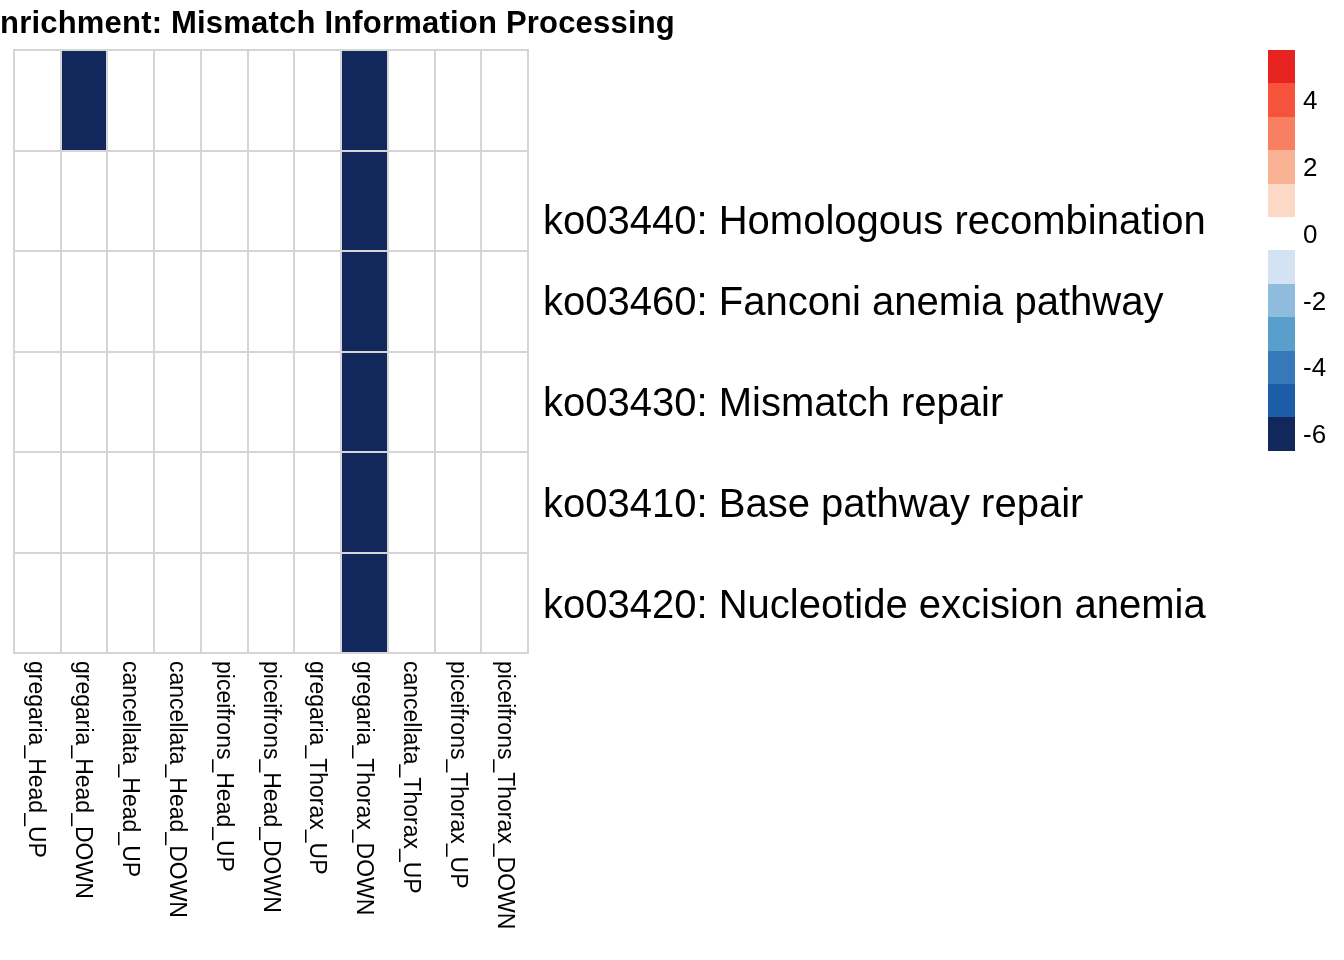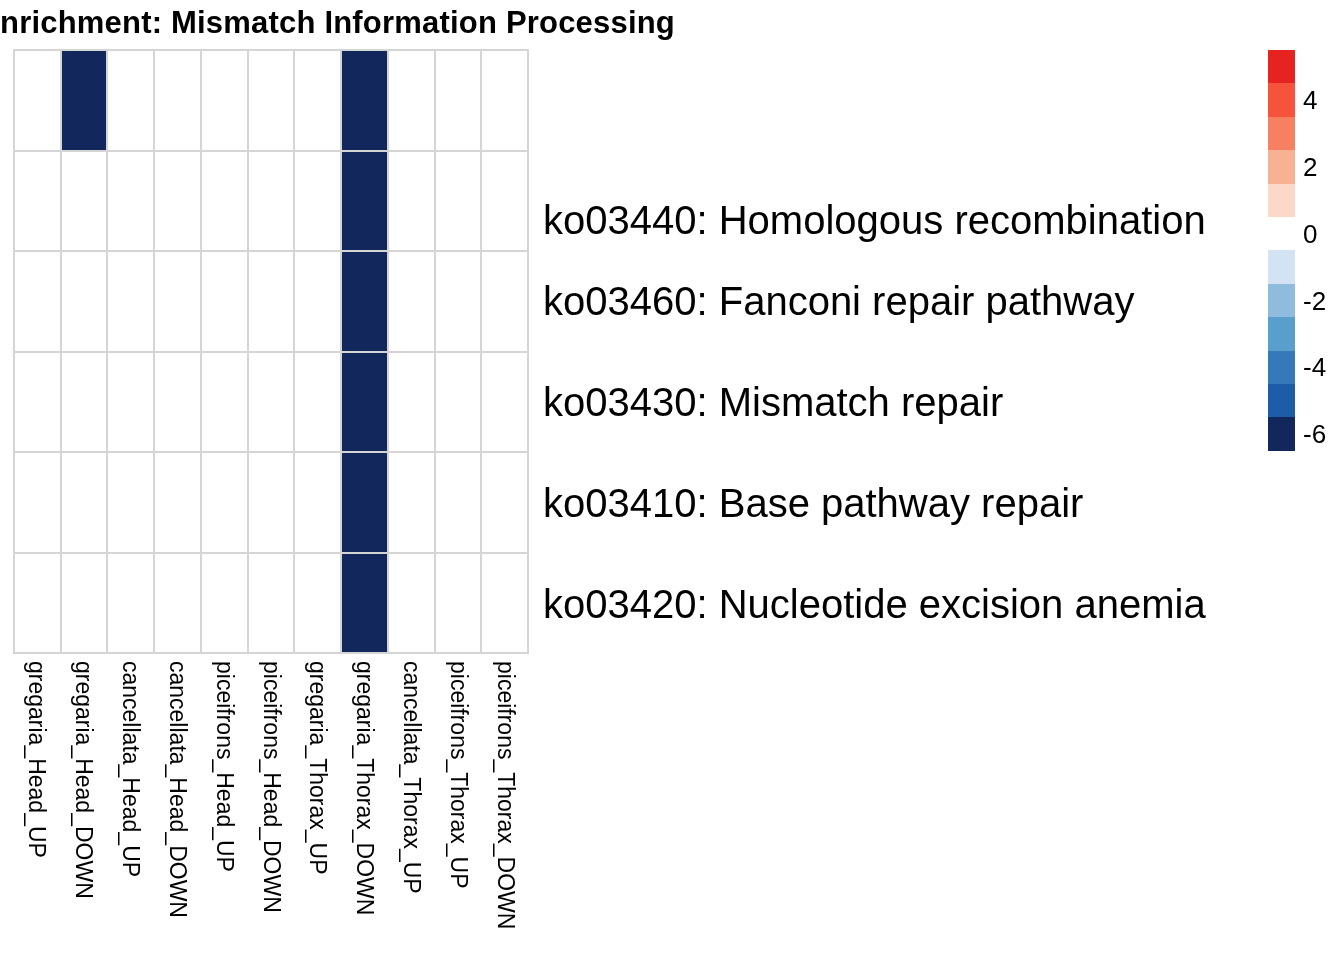--- a/index.html
+++ b/index.html
@@ -175,21 +175,21 @@
       <div class="heatmap-cell" style="background: rgb(255, 255, 255);"></div>
       <div class="heatmap-cell" style="background: rgb(255, 255, 255);"></div>
       <div class="heatmap-cell" style="background: rgb(18, 39, 92);"></div>
       <div class="heatmap-cell" style="background: rgb(255, 255, 255);"></div>
       <div class="heatmap-cell" style="background: rgb(255, 255, 255);"></div>
       <div class="heatmap-cell" style="background: rgb(255, 255, 255);"></div>
     </div>
 
   <div class="row-labels" id="row-labels">
       <div class="row-label" style="top: 25%; margin-top: 20px;">ko03440: Homologous recombination</div>
-      <div class="row-label" style="top: 41.6667%;">ko03460: Fanconi repair pathway</div>
+      <div class="row-label" style="top: 41.6667%;">ko03460: Fanconi anemia pathway</div>
       <div class="row-label" style="top: 58.3333%;">ko03430: Mismatch repair</div>
       <div class="row-label" style="top: 75%;">ko03410: Base pathway repair</div>
       <div class="row-label" style="top: 91.6667%;">ko03420: Nucleotide excision anemia</div>
     </div>
 
   <div class="col-labels" id="col-labels">
       <div class="col-label" style="left: 4.54545%;">gregaria_Head_UP</div>
       <div class="col-label" style="left: 13.6364%;">gregaria_Head_DOWN</div>
       <div class="col-label" style="left: 22.7273%;">cancellata_Head_UP</div>
       <div class="col-label" style="left: 31.8182%;">cancellata_Head_DOWN</div>

